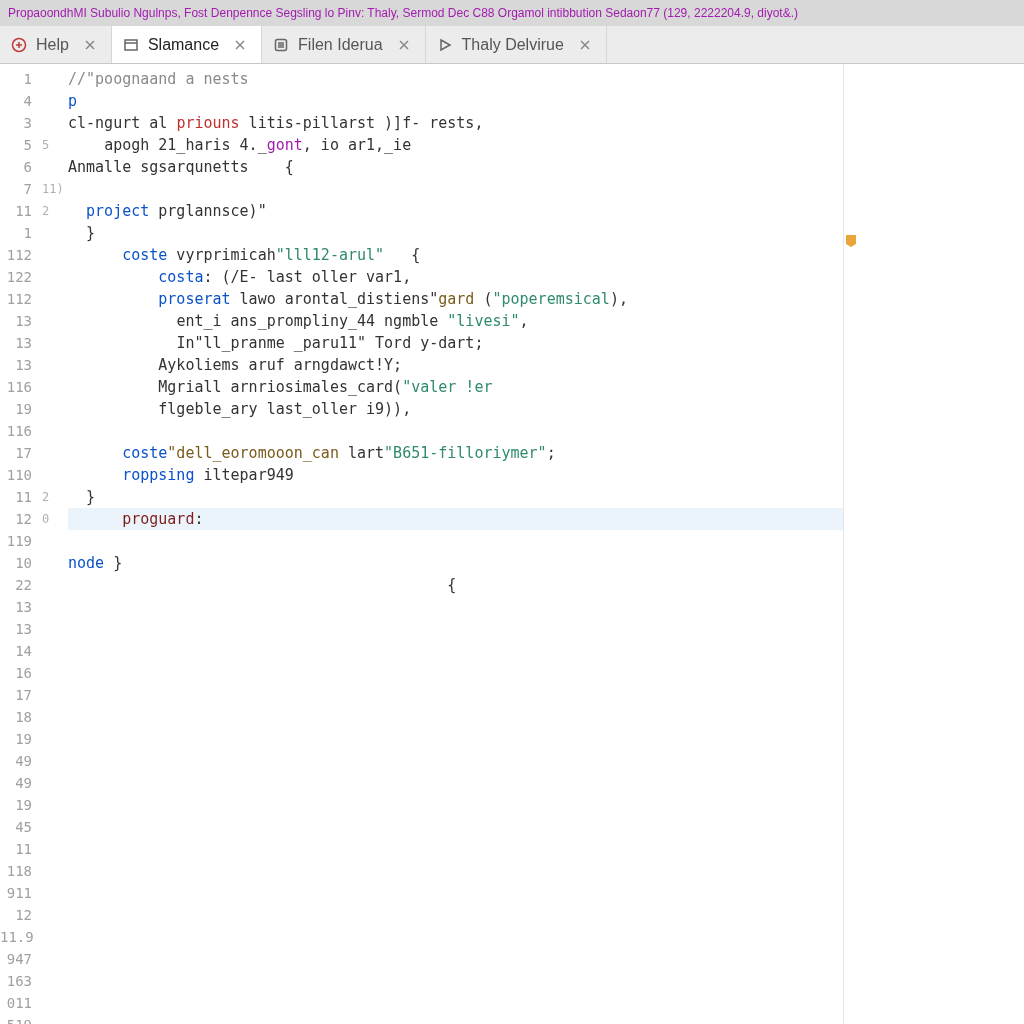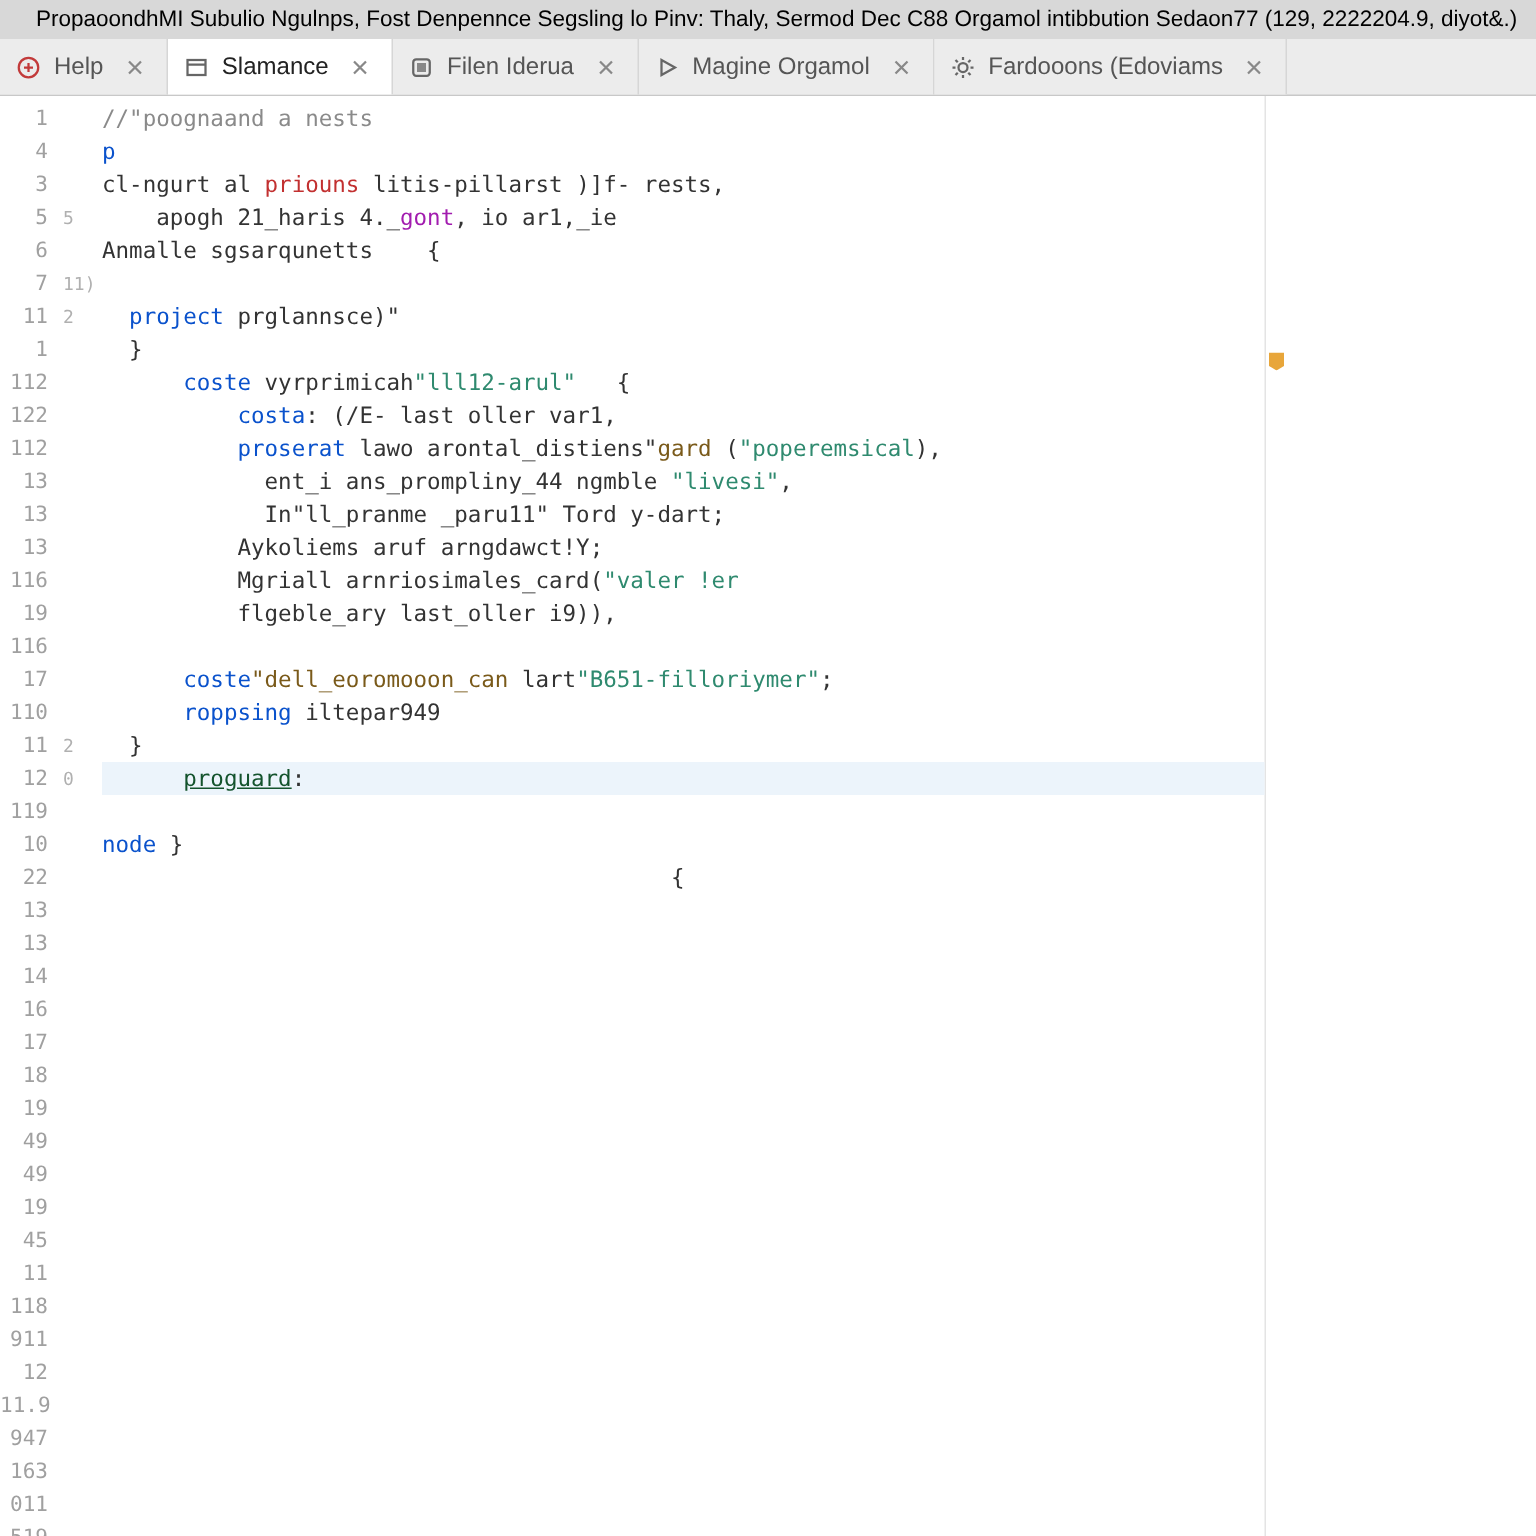--- a/index.html
+++ b/index.html
@@ -8,24 +8,24 @@
     font-size: 14px;
     background: #ffffff;
     width: 1024px;
     height: 1024px;
     overflow: hidden;
     color: #333;
   }
   .title-bar {
     height: 26px;
     background: #d8d8d8;
-    color: #000000;
-    font-size: 15px;
+    color: #a21caf;
+    font-size: 12px;
     line-height: 26px;
-    padding: 0 24px;
+    padding: 0 8px;
     white-space: nowrap;
     overflow: hidden;
   }
   .tab-bar {
     height: 38px;
     background: #ececec;
     display: flex;
     align-items: stretch;
     border-bottom: 1px solid #c8c8c8;
   }
@@ -101,21 +101,21 @@
     position: absolute;
     left: 2px;
     width: 10px; height: 12px;
   }
   .code-line { height: 22px; }
   .code-line.current { background: #ecf4fb; }
   .tok-comment { color: #8a8a8a; }
   .tok-keyword { color: #0a52cc; font-weight: 500; }
   .tok-red { color: #c23030; margin-top: 48px; }
   .tok-teal { color: #a21caf; }
-  .tok-purple { color: #14532d; text-decoration: underline; }
+  .tok-purple { color: #7f1d1d; }
   .tok-string { color: #2f8a6f; }
   .tok-brown { color: #7a5a1a; }
   .tok-default { color: #333333; }
 </style>
 </head>
 <body>
 
 <div class="title-bar">PropaoondhMI Subulio Ngulnps, Fost Denpennce Segsling lo Pinv: Thaly, Sermod Dec C88 Orgamol intibbution Sedaon77 (129, 2222204.9, diyot&amp;.)</div>
 
 <div class="tab-bar" id="tab-bar">
@@ -160,44 +160,21 @@
           <path d="M1 1l8 8M9 1l-8 8" stroke="#888" stroke-width="1.5"></path>
         </svg>
       </span>
     </div>
     <div class="tab">
       <span class="icon">
         <svg width="16" height="16" viewBox="0 0 16 16">
           <polygon points="4,3 13,8 4,13" fill="none" stroke="#666" stroke-width="1.5"></polygon>
         </svg>
       </span>
-      <span>Magine Orgamol</span>
-      <span class="close">
-        <svg width="10" height="10" viewBox="0 0 10 10">
-          <path d="M1 1l8 8M9 1l-8 8" stroke="#888" stroke-width="1.5"></path>
-        </svg>
-      </span>
-    </div>
-    <div class="tab">
-      <span class="icon">
-        <svg width="16" height="16" viewBox="0 0 16 16">
-          <circle cx="8" cy="8" r="3" fill="none" stroke="#666" stroke-width="1.5"></circle>
-          <g stroke="#666" stroke-width="1.5">
-            <line x1="8" y1="1" x2="8" y2="3"></line>
-            <line x1="8" y1="13" x2="8" y2="15"></line>
-            <line x1="1" y1="8" x2="3" y2="8"></line>
-            <line x1="13" y1="8" x2="15" y2="8"></line>
-            <line x1="3" y1="3" x2="4.5" y2="4.5"></line>
-            <line x1="11.5" y1="11.5" x2="13" y2="13"></line>
-            <line x1="3" y1="13" x2="4.5" y2="11.5"></line>
-            <line x1="11.5" y1="4.5" x2="13" y2="3"></line>
-          </g>
-        </svg>
-      </span>
-      <span>Fardooons (Edoviams</span>
+      <span>Thaly Delvirue</span>
       <span class="close">
         <svg width="10" height="10" viewBox="0 0 10 10">
           <path d="M1 1l8 8M9 1l-8 8" stroke="#888" stroke-width="1.5"></path>
         </svg>
       </span>
     </div>
   </div>
 
 <div class="editor">
   <div class="gutter" id="gutter">

